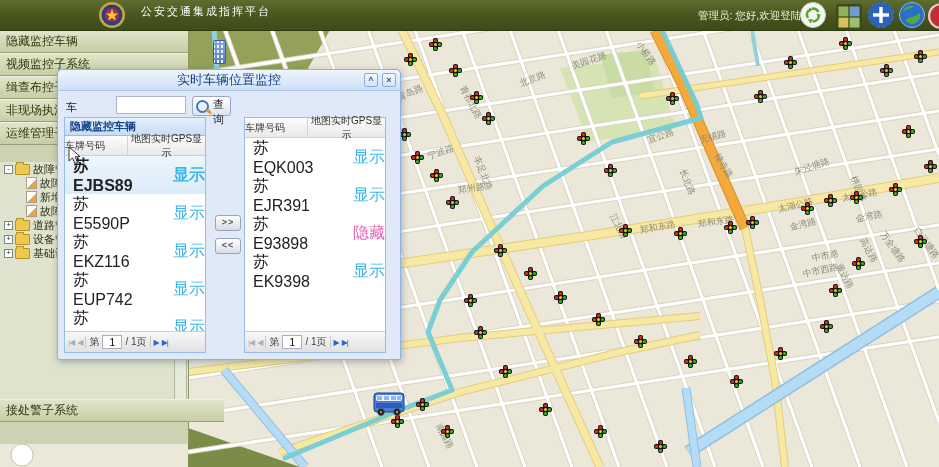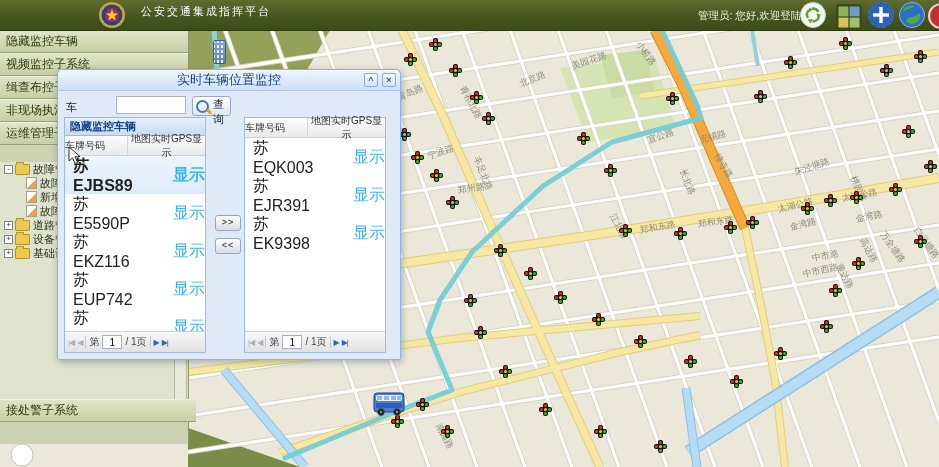--- a/index.html
+++ b/index.html
@@ -43,21 +43,21 @@
   .tree-exp{width:9px;height:9px;box-sizing:border-box;border:1px solid #7a8a7a;background:#fff;
             font-size:8px;line-height:6px;text-align:center;color:#333;margin-right:2px;flex:none;}
   .ico-folder{width:13px;height:9px;background:#ecc94e;border:1px solid #b3922c;border-radius:1px;
               position:relative;margin-right:3px;flex:none;}
   .ico-folder::before{content:"";position:absolute;left:0;top:-3px;width:6px;height:2px;
               background:#ecc94e;border:1px solid #b3922c;border-bottom:none;}
   .ico-leaf{width:9px;height:10px;background:linear-gradient(135deg,#fff 55%,#f0a23c 55%);
             border:1px solid #a8a088;margin-right:3px;flex:none;}
   #tree-scroll{position:absolute;right:1px;top:30px;width:13px;height:240px;
                background:#e7e9da;border:1px solid #b3b897;box-sizing:border-box;}
-  #bottom-menu{position:absolute;left:0;top:369px;width:196px;}
+  #bottom-menu{position:absolute;left:0;top:369px;width:224px;}
   
   #collapse-handle{position:absolute;left:213px;top:40px;width:11px;height:22px;z-index:5;
       background:linear-gradient(#85a8dc,#5a80c0);border:1px solid #3a5fa0;border-radius:2px;
       background-image:radial-gradient(#eaf2ff 1px,rgba(0,0,0,0) 1.3px),linear-gradient(#85a8dc,#5a80c0);
       background-size:4px 5px,100% 100%;background-position:2px 3px,0 0;cursor:pointer;}
   
   #dialog{position:absolute;left:57px;top:69px;width:342px;height:289px;z-index:20;
           background:#dfe9f8;border:1px solid #8db2e3;border-radius:5px 5px 2px 2px;
           box-shadow:1px 2px 7px rgba(40,60,90,.35);}
   #dlg-header{position:relative;height:20px;background:linear-gradient(#eef5fd,#cfe0f5);
@@ -846,20 +846,24 @@
     <div class="tbody">
           <div class="trow">
             <span class="c1">苏EQK003</span>
             <span class="c2"><span class="act show">显示</span></span>
           </div>
           <div class="trow">
             <span class="c1">苏EJR391</span>
             <span class="c2"><span class="act show">显示</span></span>
           </div>
           <div class="trow">
+            <span class="c1">苏E93898</span>
+            <span class="c2"><span class="act hide">隐藏</span></span>
+          </div>
+          <div class="trow">
             <span class="c1">苏EK9398</span>
             <span class="c2"><span class="act show">显示</span></span>
           </div>
         </div>
     <div class="pager">
           <span class="nav dis">|◀</span>
           <span class="nav dis">◀</span>
           <span class="sep"></span>
           <span class="lbl">第</span>
           <input value="1" style="">

